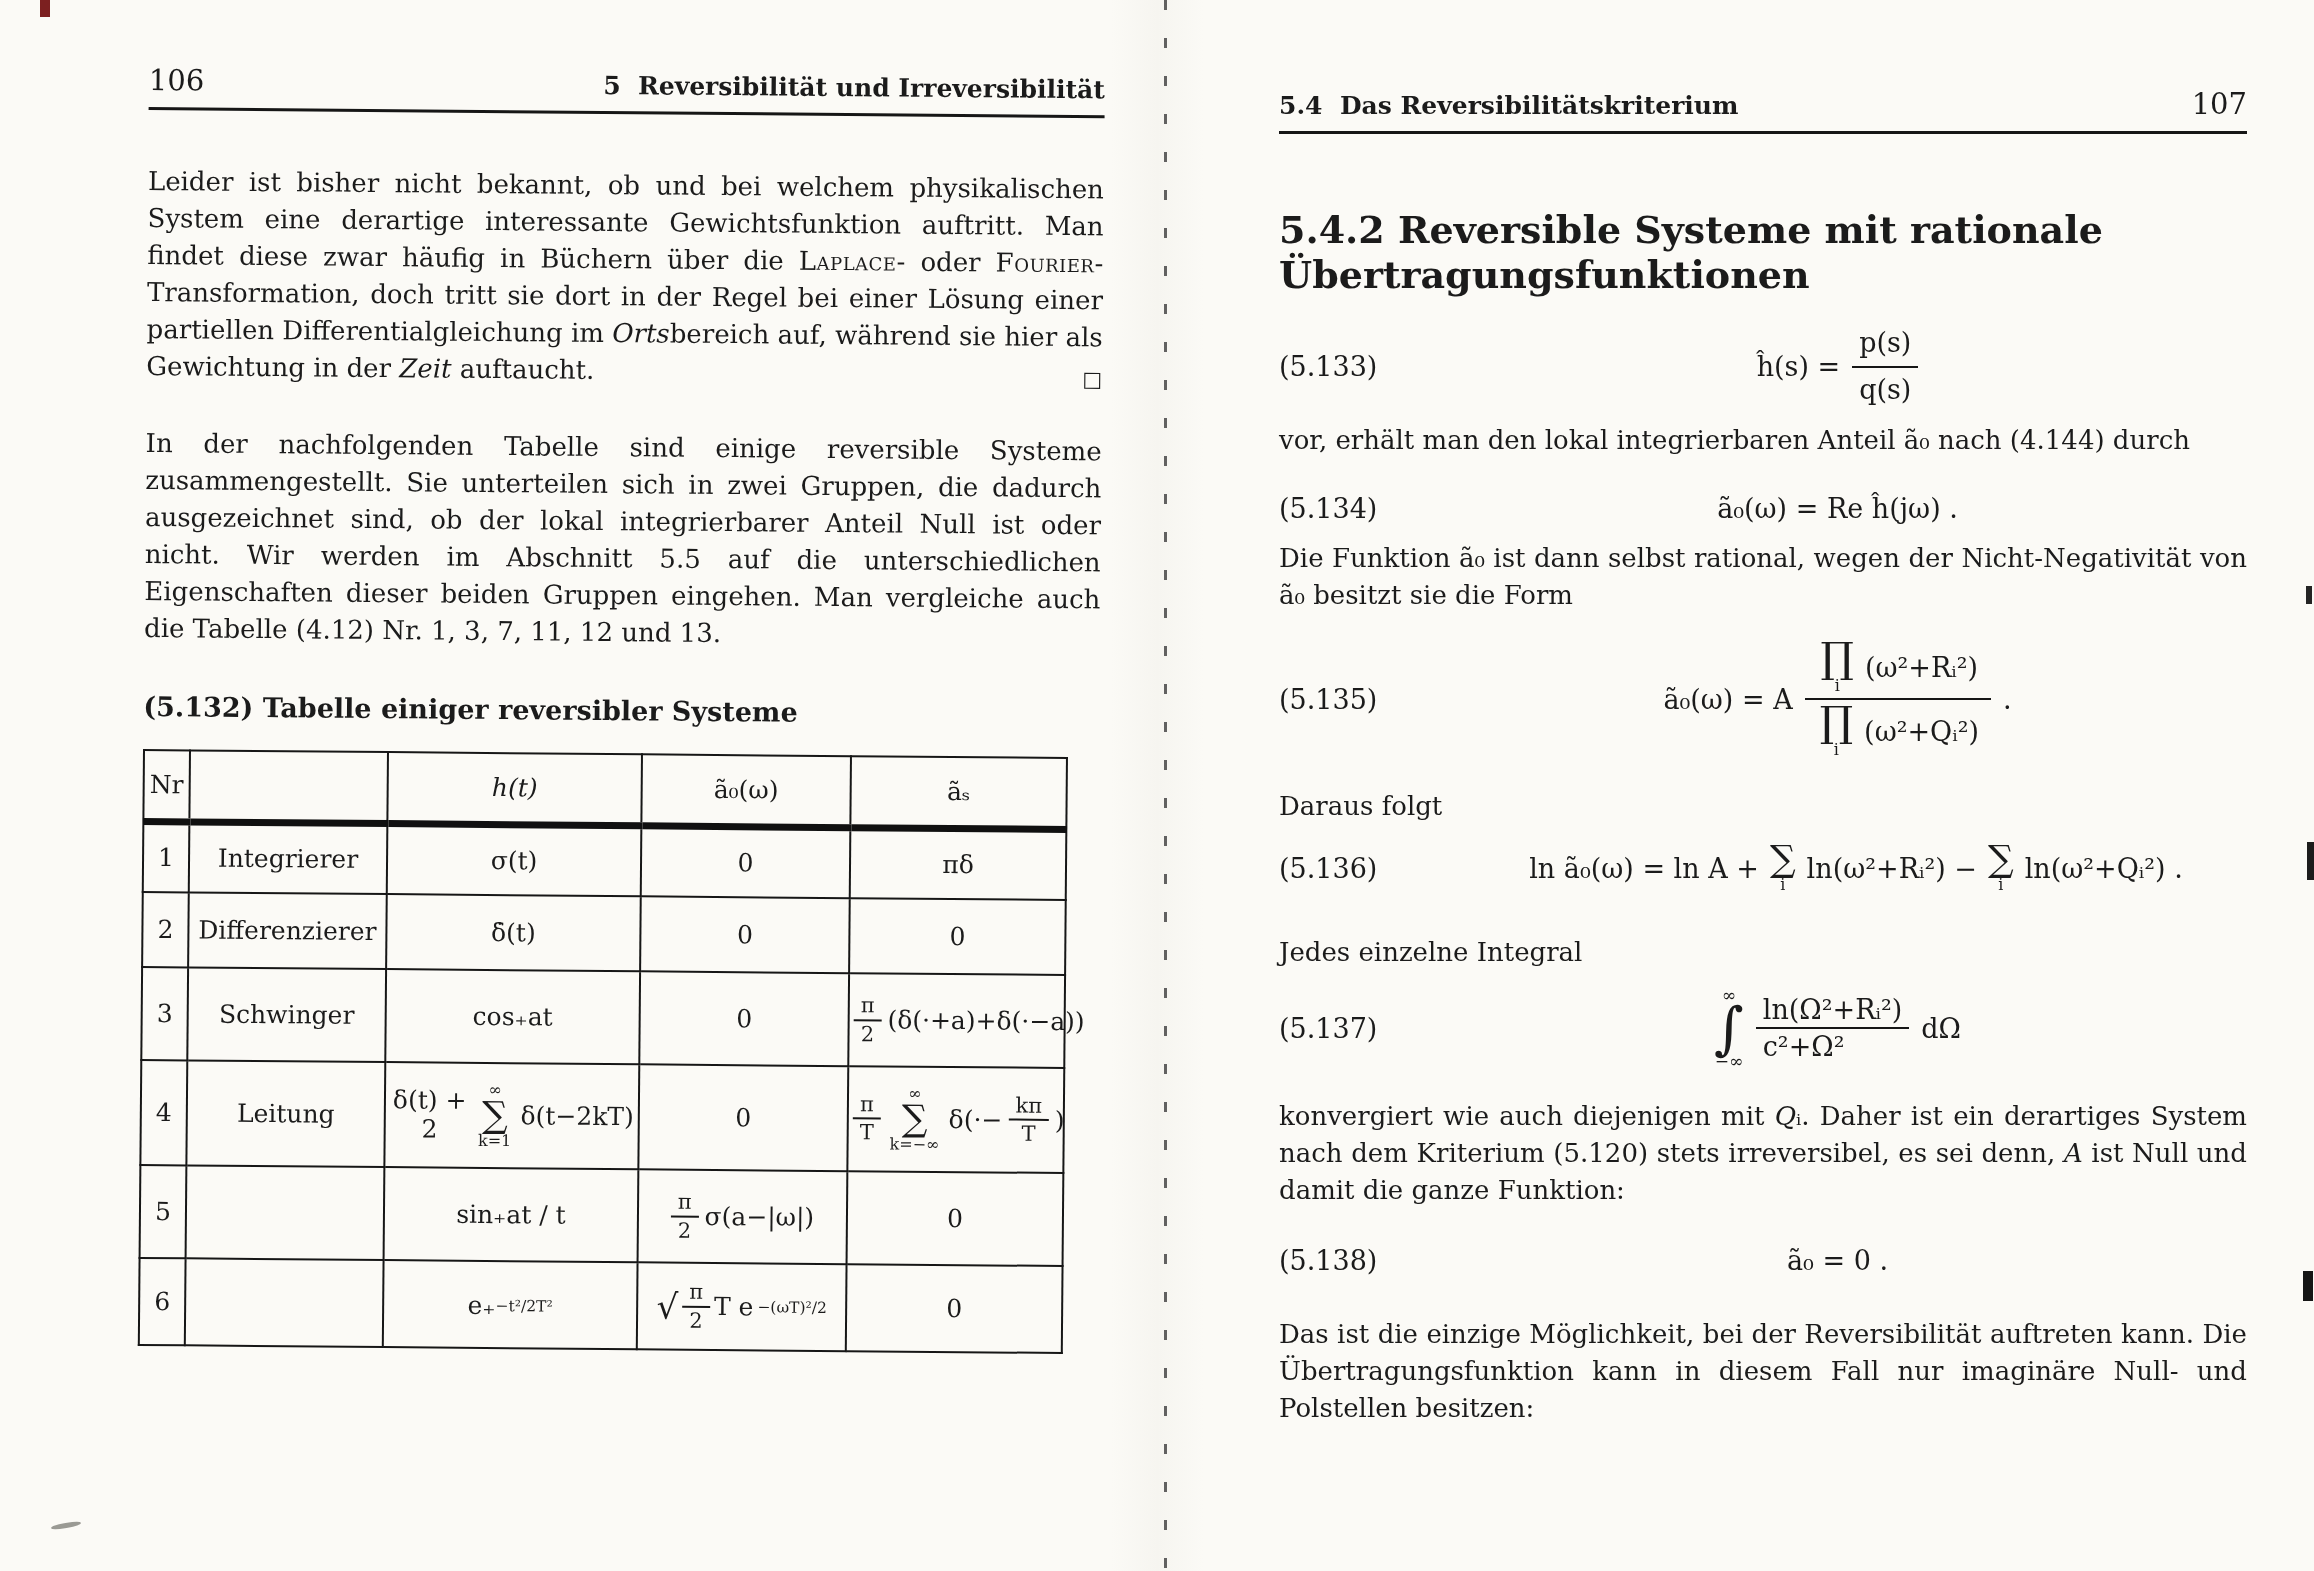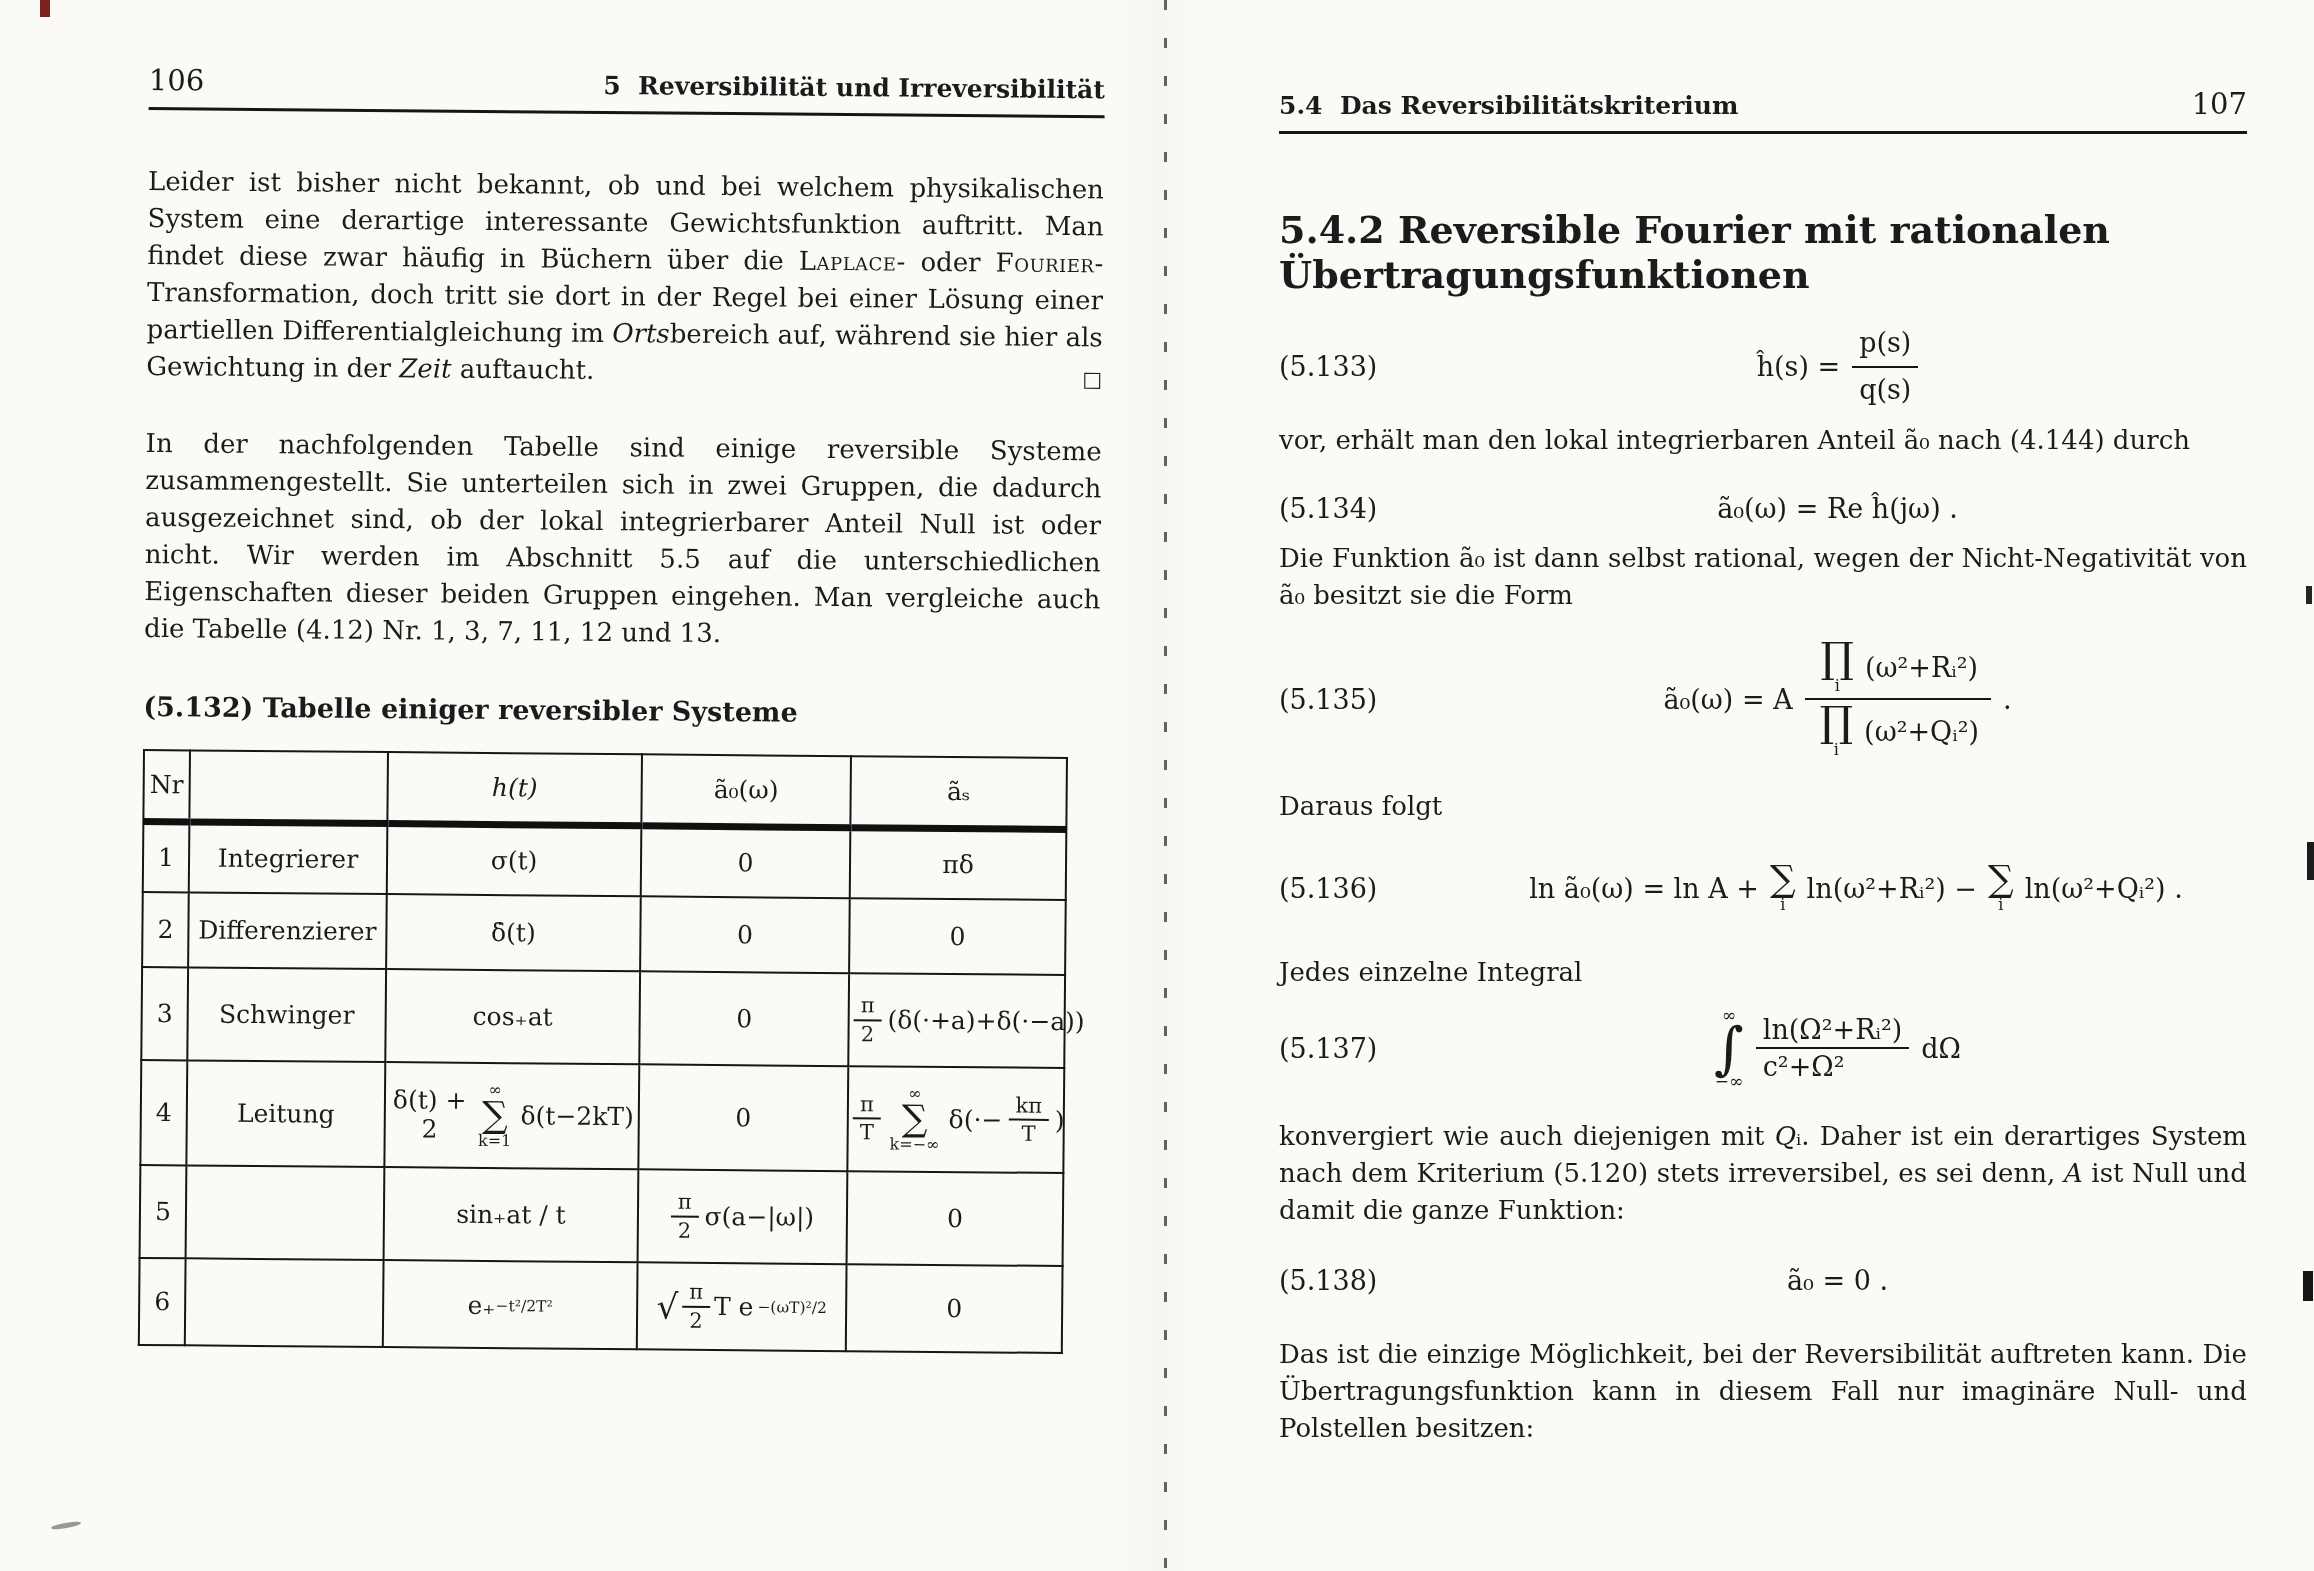--- a/index.html
+++ b/index.html
@@ -232,21 +232,21 @@
 
   <div class="gutter"></div>
 
   <div class="page page-right">
     <div class="phead">
       <span class="rhead">5.4&nbsp;&nbsp;Das Reversibilitätskriterium</span>
       <span class="pnum">107</span>
     </div>
     <div class="hrule"></div>
 
-    <div class="rp-heading">5.4.2 Reversible Fourier mit rationalen Übertragungsfunktionen</div>
+    <div class="rp-heading">5.4.2 Reversible Systeme mit rationale Übertragungsfunktionen</div>
 
 
     <div class="eqrow" style="margin-top:26px;">
       <div class="eqlabel">(5.133)</div>
       <div class="eqbody">
         <span>ĥ(s)  =</span>
         <span class="frac" style="line-height:1.5;">
             <span class="num">p(s)</span>
             <span class="fbar"></span>
             <span class="den">q(s)</span>
@@ -285,21 +285,21 @@
               </span>
             <span>(ω²+Qᵢ²)</span>
           </span>
         </span>
         <span>.</span>
       </div>
     </div>
 
     <p class="para" style="margin-top:26px;">Daraus folgt</p>
 
-    <div class="eqrow" style="margin-top:38px;gap:37px;">
+    <div class="eqrow" style="margin-top:18px;gap:37px;">
       <div class="eqlabel">(5.136)</div>
       <div class="eqbody" style="gap:8px;">
         <span>ln ã₀(ω)  =  ln A  +</span>
         <span class="bigop">
             <span class="op">∑</span>
             <span class="lim">i</span>
           </span>
         <span>ln(ω²+Rᵢ²) −</span>
         <span class="bigop">
             <span class="op">∑</span>

